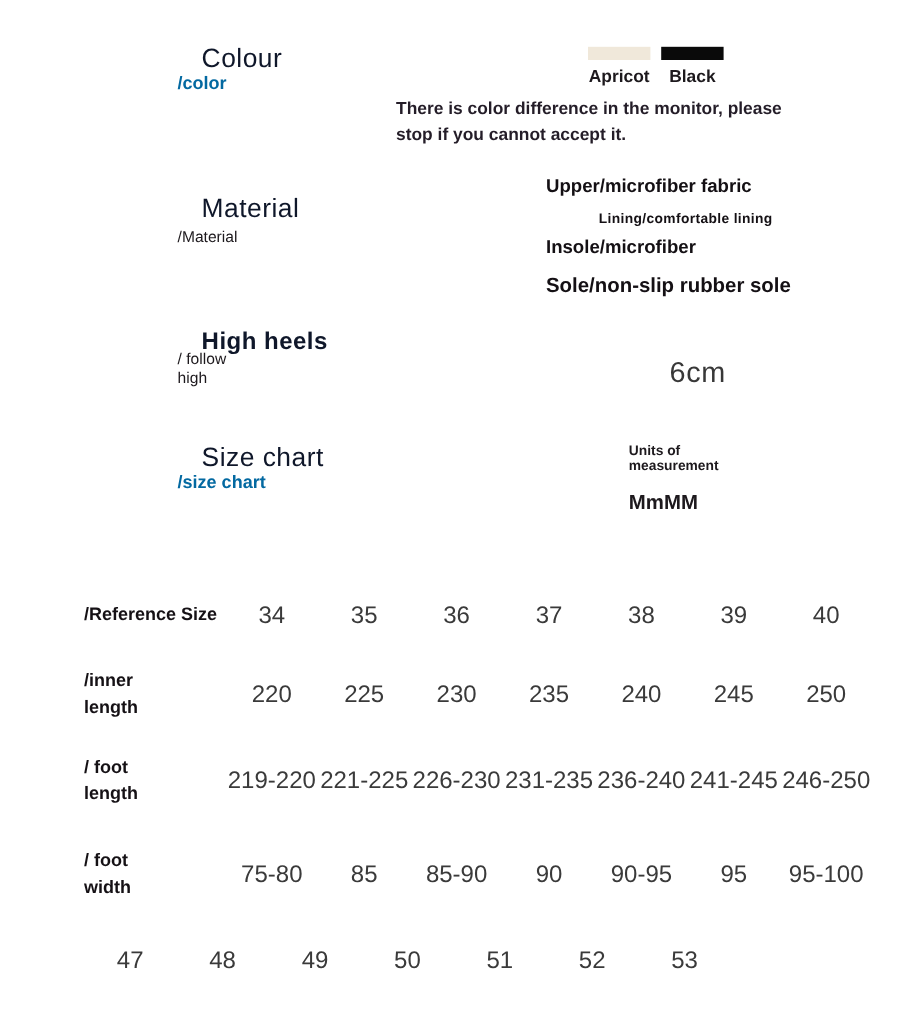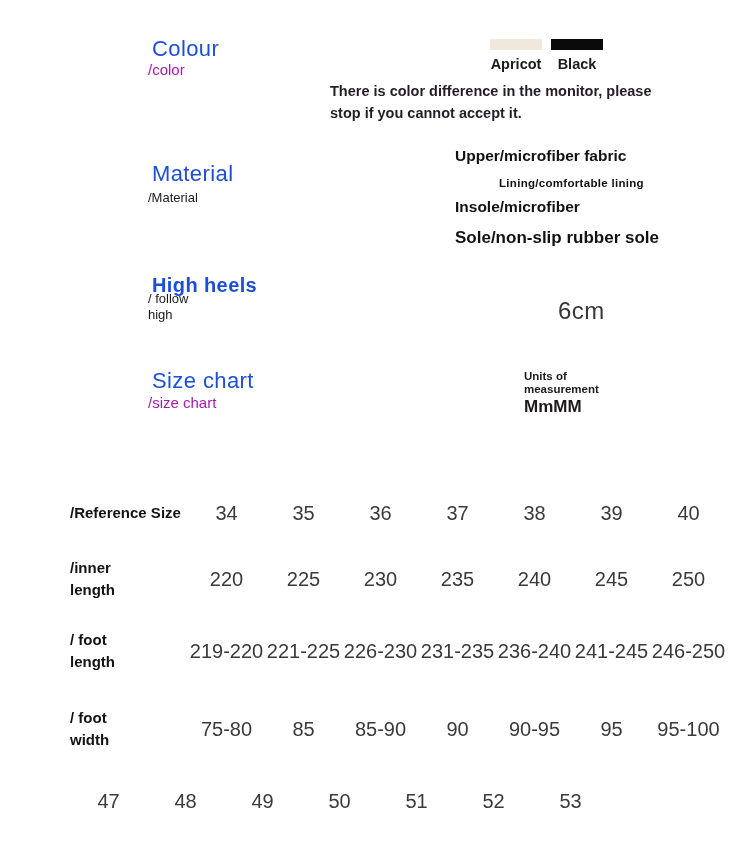--- a/index.html
+++ b/index.html
@@ -1,22 +1,22 @@
 <!DOCTYPE html>
 <html><head>
 <meta charset="utf-8">
 <style>
   * { margin:0; padding:0; box-sizing:border-box; }
   html,body { width:750px; height:856px; background:#ffffff; }
   body { font-family:"Liberation Sans", sans-serif; position:relative; overflow:hidden; color:#1d191d; }
   .abs { position:absolute; }
 
   
-  .sec-title { font-size:22px; color:#1d4ed8; font-weight:normal; letter-spacing:0.4px; }
-  .sec-sub   { font-size:15px; font-weight:normal; color:#a21caf; }
+  .sec-title { font-size:22px; color:#0f172a; font-weight:normal; letter-spacing:0.4px;margin-left:16px; }
+  .sec-sub   { font-size:15px; font-weight:bold; color:#0369a1; }
   .sec-sub-sm{ font-size:13px; font-weight:normal; color:#1d191d; }
 
   
   .swatch-row { display:flex; gap:9px; }
   .swatch-block { display:flex; flex-direction:column; align-items:center; }
   .swatch { width:52px; height:11px; }
   .swatch-label { margin-top:6px; font-size:14.5px; font-weight:bold; white-space:nowrap; }
   .disclaimer { width:345px; font-size:14.5px; font-weight:bold; line-height:22px; color:#241d28; }
 
   
@@ -24,21 +24,21 @@
   .mat-item   { font-weight:bold; color:#141014; }
   .mat-large  { font-size:15.5px; margin-bottom:12px; }
   .mat-small  { font-size:11.5px; margin-bottom:9px; letter-spacing:0.3px;padding-left:44px; }
   .mat-xlarge { font-size:17px; }
 
   
   .heel-value { font-size:24px; color:#383838; letter-spacing:0.5px; }
 
   
   .units-line { font-size:11.5px; font-weight:bold; line-height:13px; }
-  .units-value { font-size:17px; font-weight:bold; margin-top:1px; }
+  .units-value { font-size:17px; font-weight:bold; margin-top:13px; }
 
   
   .size-table { left:70px; top:480px; width:660px; }
   .size-row { display:flex; align-items:center; height:66px; }
   .size-row:nth-child(3), .size-row:nth-child(4) { height:78px; }
   .size-label { width:118px; font-size:15px; font-weight:bold; line-height:1.5;
                 white-space:pre-line; color:#151115; }
   .size-cell { width:77px; text-align:center; font-size:20px; color:#3a3a3a; }
 </style>
 </head>

